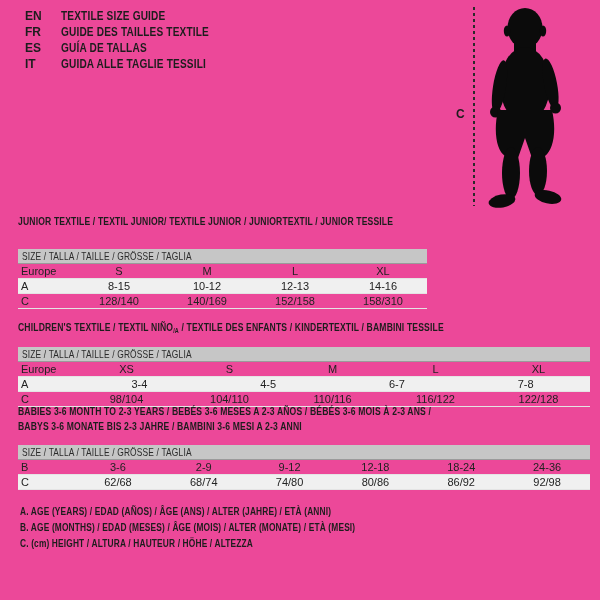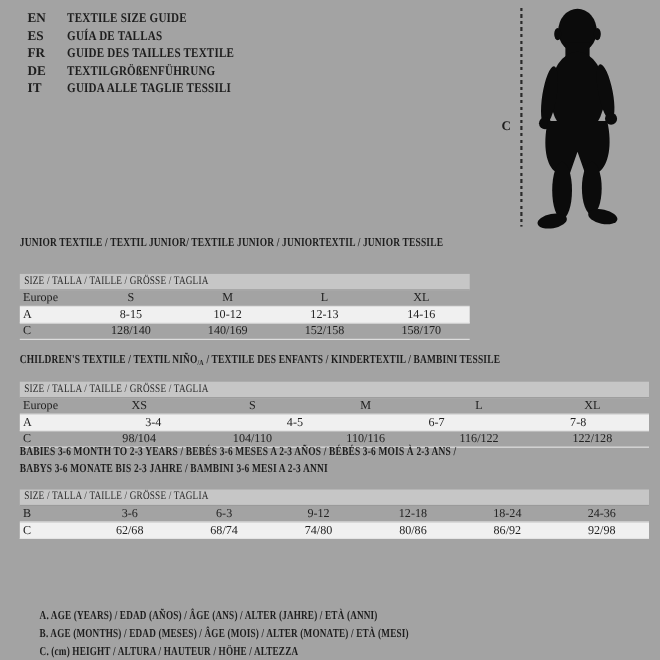--- a/index.html
+++ b/index.html
@@ -1,18 +1,18 @@
 <!DOCTYPE html>
 <html><head>
 <meta charset="utf-8">
 <style>
   html,body{margin:0;padding:0;background:#fff;}
   .page{
-    position:relative;width:600px;height:600px;background:#a3a3a3;
-    font-family:Liberation Serif, serif;color:#1d1d1d;overflow:hidden;
+    position:relative;width:600px;height:600px;background:#ec4899;
+    font-family:Liberation Sans, sans-serif;color:#1d1d1d;overflow:hidden;
   }
   
   .lang-list{position:absolute;top:8px;left:25px;font-weight:bold;font-size:12px;line-height:16px;}
   .lang-row{display:flex;white-space:nowrap;}
   .lang-code{width:36px;flex:0 0 36px;}
   .lang-label{display:inline-block;transform:scaleX(0.84);transform-origin:0 50%;white-space:nowrap;letter-spacing:.2px;}
   
   .cline{position:absolute;left:473px;top:7px;width:2px;height:199px;
     background:repeating-linear-gradient(to bottom,#2a2a2a 0 3px,transparent 3px 6px);}
   .cmark{position:absolute;left:456px;top:107px;font-weight:bold;font-size:12px;}
@@ -29,44 +29,40 @@
   .tline{line-height:15px;transform:scaleX(0.78);transform-origin:0 50%;white-space:nowrap;letter-spacing:.2px;}
   .sub{font-size:7px;vertical-align:-2px;}
   .bar{height:14px;line-height:14px;background:#c6c6c6;border-bottom:1px solid #9a9a9a;
     padding-left:4px;font-size:10.5px;color:#2a2a2a;overflow:hidden;}
   .bar-label{display:inline-block;transform:scaleX(0.8);transform-origin:0 50%;white-space:nowrap;letter-spacing:.2px;}
   .trow{display:flex;height:14px;line-height:14px;font-size:11px;border-bottom:1px solid #e4e4e4;color:#222;}
   .trow.shaded{background:#f0f0f0;}
   .trow .lab{flex:0 0 54px;padding-left:3px;}
   .trow .cell{flex:1;text-align:center;}
   
-  .legend{position:absolute;top:552px;left:20px;font-weight:bold;font-size:11px;line-height:16px;margin-left:16px;}
+  .legend{position:absolute;top:503px;left:20px;font-weight:bold;font-size:11px;line-height:16px;}
   .legend-line{transform:scaleX(0.76);transform-origin:0 50%;white-space:nowrap;letter-spacing:.2px;}
 </style>
 </head>
 <body>
 
 <div class="page">
 
   <div class="lang-list" id="lang-list">
       <div class="lang-row">
         <span class="lang-code">EN</span>
         <span class="lang-label">TEXTILE SIZE GUIDE</span>
       </div>
       <div class="lang-row">
-        <span class="lang-code">ES</span>
-        <span class="lang-label">GUÍA DE TALLAS</span>
-      </div>
-      <div class="lang-row">
         <span class="lang-code">FR</span>
         <span class="lang-label">GUIDE DES TAILLES TEXTILE</span>
       </div>
       <div class="lang-row">
-        <span class="lang-code">DE</span>
-        <span class="lang-label">TEXTILGRÖßENFÜHRUNG</span>
+        <span class="lang-code">ES</span>
+        <span class="lang-label">GUÍA DE TALLAS</span>
       </div>
       <div class="lang-row">
         <span class="lang-code">IT</span>
         <span class="lang-label">GUIDA ALLE TAGLIE TESSILI</span>
       </div>
     </div>
 
   <div class="cline"></div>
   <div class="cmark">C</div>
 
@@ -109,21 +105,21 @@
           <div class="cell">8-15</div>
           <div class="cell">10-12</div>
           <div class="cell">12-13</div>
           <div class="cell">14-16</div>
         </div>
         <div class="trow">
           <div class="lab">C</div>
           <div class="cell">128/140</div>
           <div class="cell">140/169</div>
           <div class="cell">152/158</div>
-          <div class="cell">158/170</div>
+          <div class="cell">158/310</div>
         </div>
       </div>
   </div>
 
   <div class="block block-1" id="section-1">
     <div class="btitle">
         <div class="tline"><span>CHILDREN'S TEXTILE / TEXTIL NIÑO</span><span class="sub">/A</span><span> / TEXTILE DES ENFANTS / KINDERTEXTIL / BAMBINI TESSILE</span></div>
       </div>
     <div class="bar">
       <span class="bar-label">SIZE / TALLA / TAILLE / GRÖSSE / TAGLIA</span>
@@ -160,21 +156,21 @@
         <div class="tline"><span>BABIES 3-6 MONTH TO 2-3 YEARS / BEBÉS 3-6 MESES A 2-3 AÑOS / BÉBÉS 3-6 MOIS À 2-3 ANS /</span></div>
         <div class="tline"><span>BABYS 3-6 MONATE BIS 2-3 JAHRE / BAMBINI 3-6 MESI A 2-3 ANNI</span></div>
       </div>
     <div class="bar">
       <span class="bar-label">SIZE / TALLA / TAILLE / GRÖSSE / TAGLIA</span>
     </div>
     <div class="rows">
         <div class="trow">
           <div class="lab">B</div>
           <div class="cell">3-6</div>
-          <div class="cell">6-3</div>
+          <div class="cell">2-9</div>
           <div class="cell">9-12</div>
           <div class="cell">12-18</div>
           <div class="cell">18-24</div>
           <div class="cell">24-36</div>
         </div>
         <div class="trow shaded">
           <div class="lab">C</div>
           <div class="cell">62/68</div>
           <div class="cell">68/74</div>
           <div class="cell">74/80</div>

